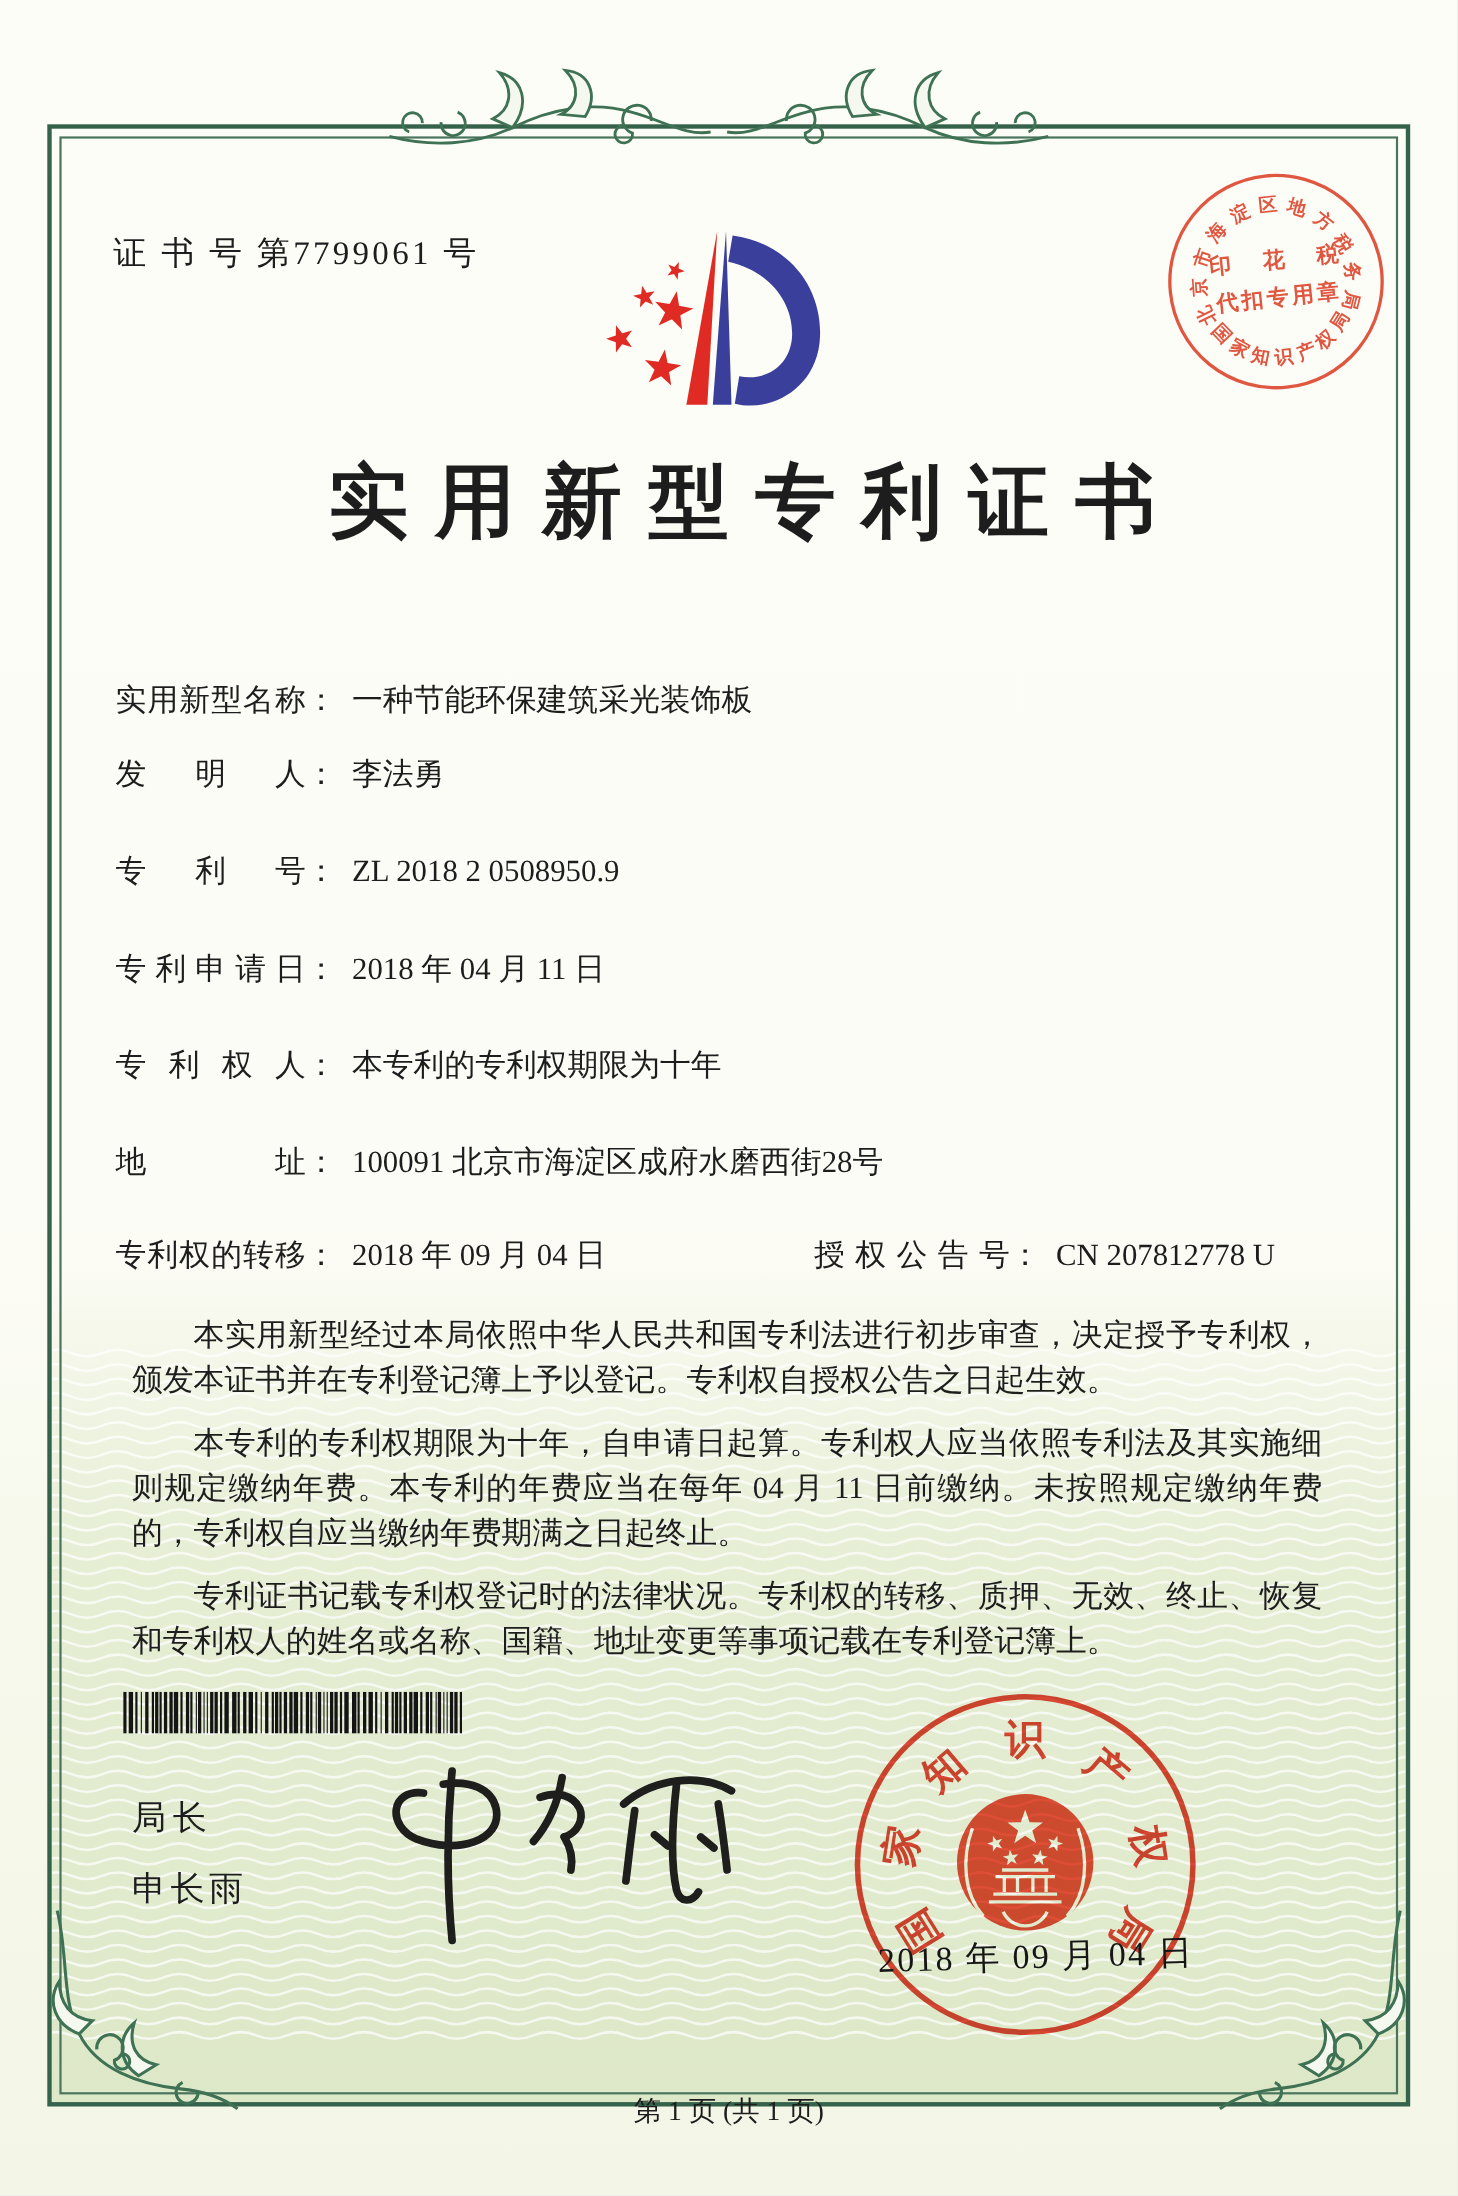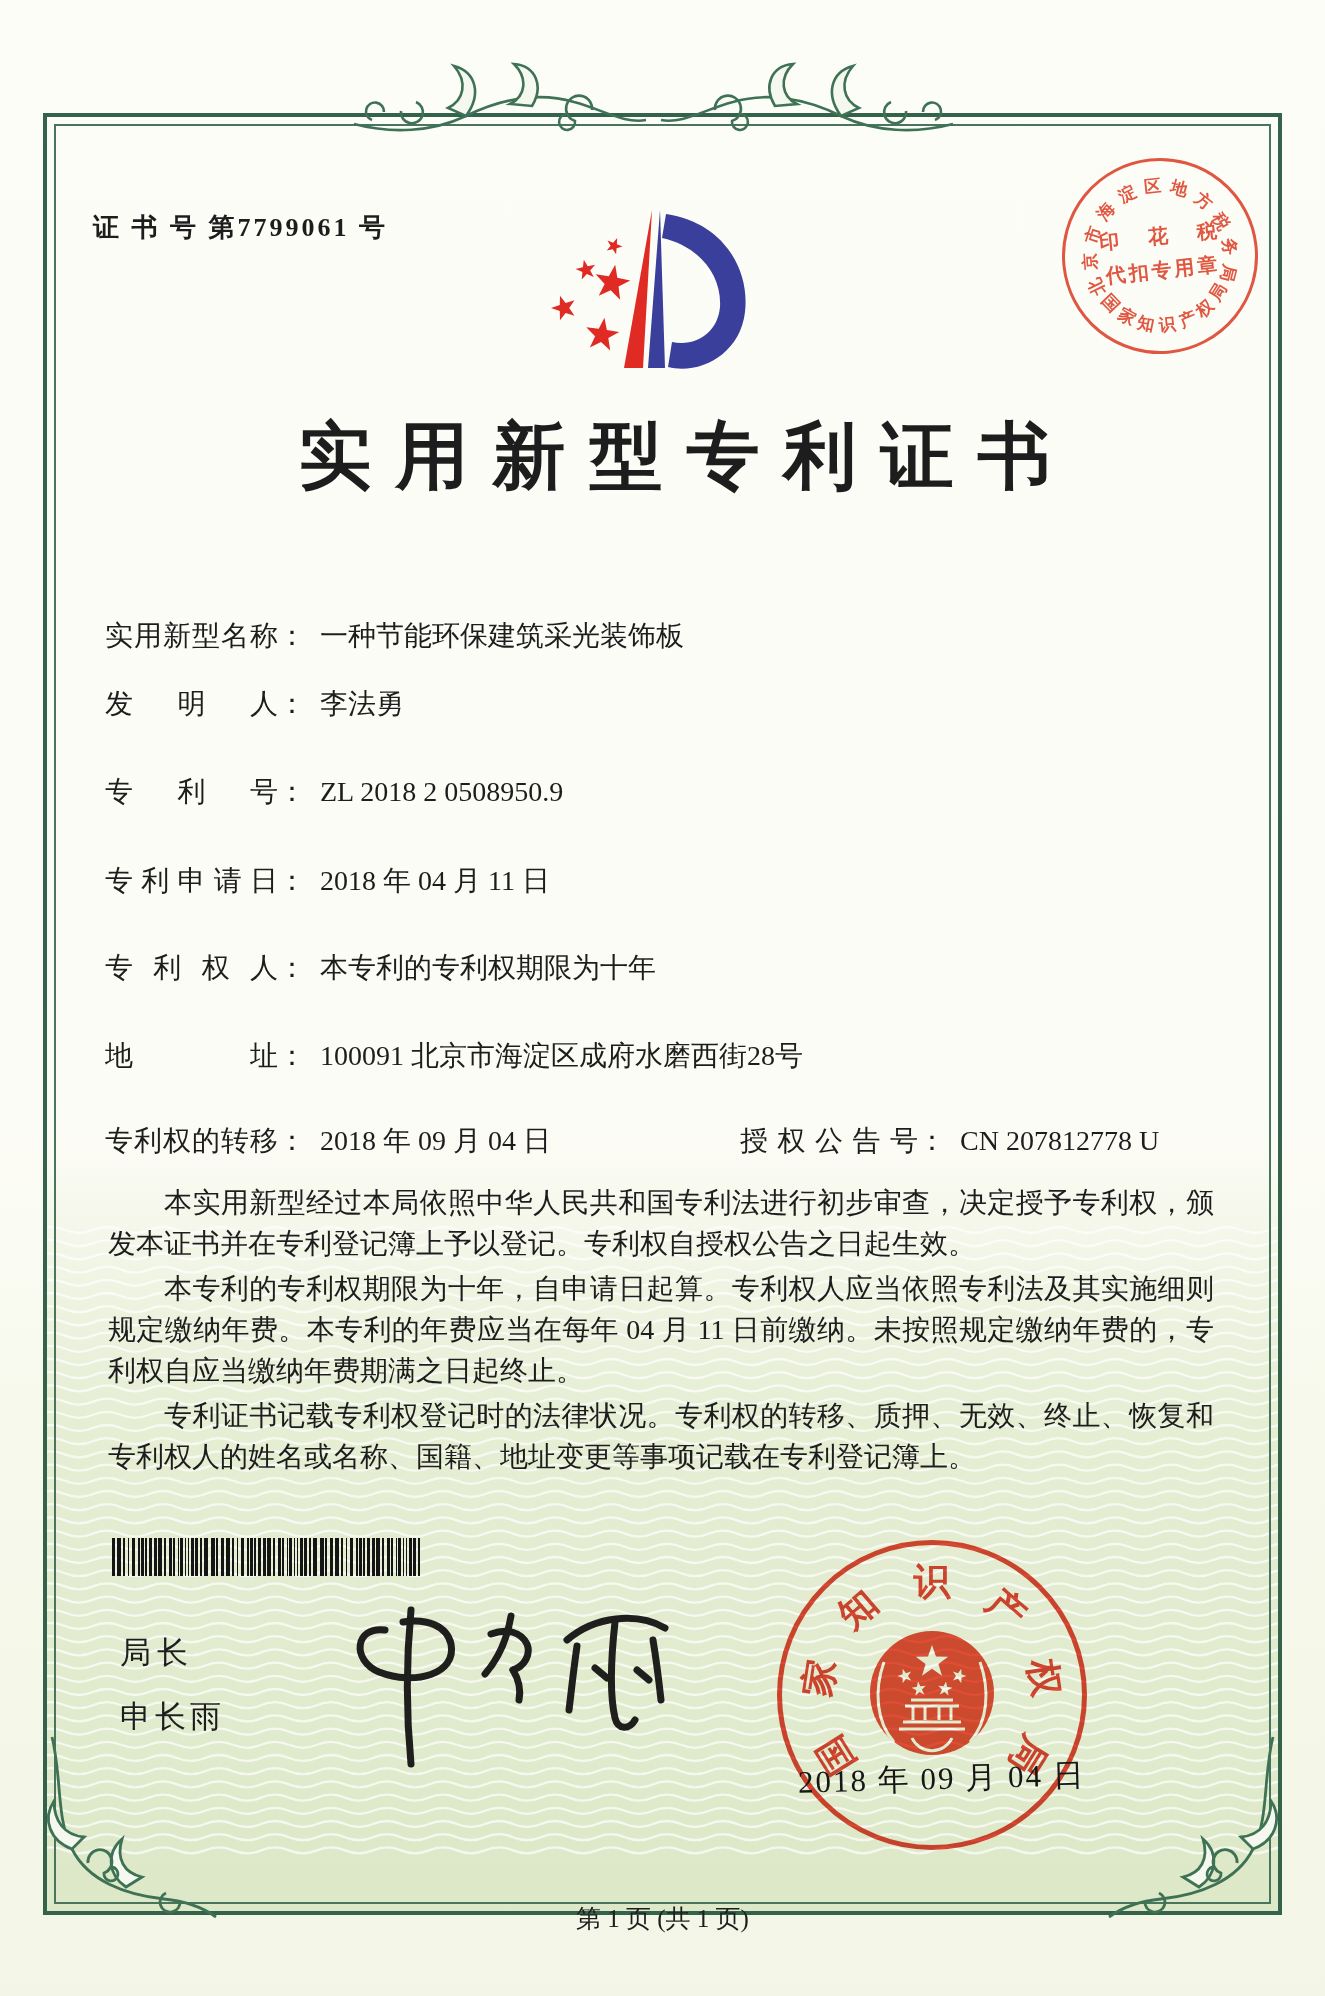--- a/index.html
+++ b/index.html
@@ -14,36 +14,36 @@
   }
   
   .waves-wrap{position:absolute;left:47px;top:1150px;width:1231px;height:763px;z-index:1;}
   
   .frame-outer{position:absolute;left:43px;top:113px;right:43px;bottom:81px;
     border:4px solid #35624a;z-index:2;pointer-events:none;}
   .frame-inner{position:absolute;left:7px;top:7px;right:7px;bottom:7px;
     border:2px solid #4a755c;}
   .orn{position:absolute;z-index:3;pointer-events:none;}
   
-  .cert-no{position:absolute;left:93px;top:210px;font-size:26px;letter-spacing:3px;z-index:4;font-weight:bold;}
+  .cert-no{position:absolute;left:103px;top:210px;font-size:30px;letter-spacing:3px;z-index:4;}
   
   .logo{position:absolute;left:548px;top:208px;width:220px;height:190px;z-index:4;}
   
   .title{position:absolute;left:0;top:408px;width:100%;text-align:center;
     font-size:73px;font-weight:bold;letter-spacing:24px;text-indent:24px;z-index:4;padding-left:12px;}
   
   .field-row{position:absolute;left:105px;font-size:28px;z-index:4;white-space:nowrap;}
   .flabel{display:inline-block;width:173px;text-align:justify;text-align-last:justify;
     text-justify:inter-character;vertical-align:top;}
   .flabel.wide{width:178px;}
   .fvalue{margin-left:14px;}
   .grant-row{position:absolute;left:740px;top:1122px;font-size:28px;z-index:4;white-space:nowrap;}
   
   .body-text{position:absolute;left:104px;top:1178px;width:1114px;z-index:4;}
-  .body-text p{margin:4px;font-size:28px;line-height:41px;text-align:justify;text-indent:2em;}
+  .body-text p{margin:16px;font-size:28px;line-height:41px;text-align:justify;text-indent:2em;}
   
   .barcode{position:absolute;left:112px;top:1538px;z-index:4;}
   
   .director-title{position:absolute;left:120px;top:1632px;font-size:31px;letter-spacing:6px;z-index:4;}
   .director-name{position:absolute;left:120px;top:1696px;font-size:31px;letter-spacing:4px;z-index:4;}
   .signature{position:absolute;left:315px;top:1582px;z-index:4;opacity:.93;}
   
   .seal{position:absolute;left:777px;top:1540px;width:300px;height:300px;border:5px solid #e03a26;
     border-radius:50%;z-index:5;mix-blend-mode:multiply;opacity:.93;}
   .seal .arc-ch{position:absolute;color:#e03a26;font-weight:bold;font-family:"Liberation Serif",serif;}

